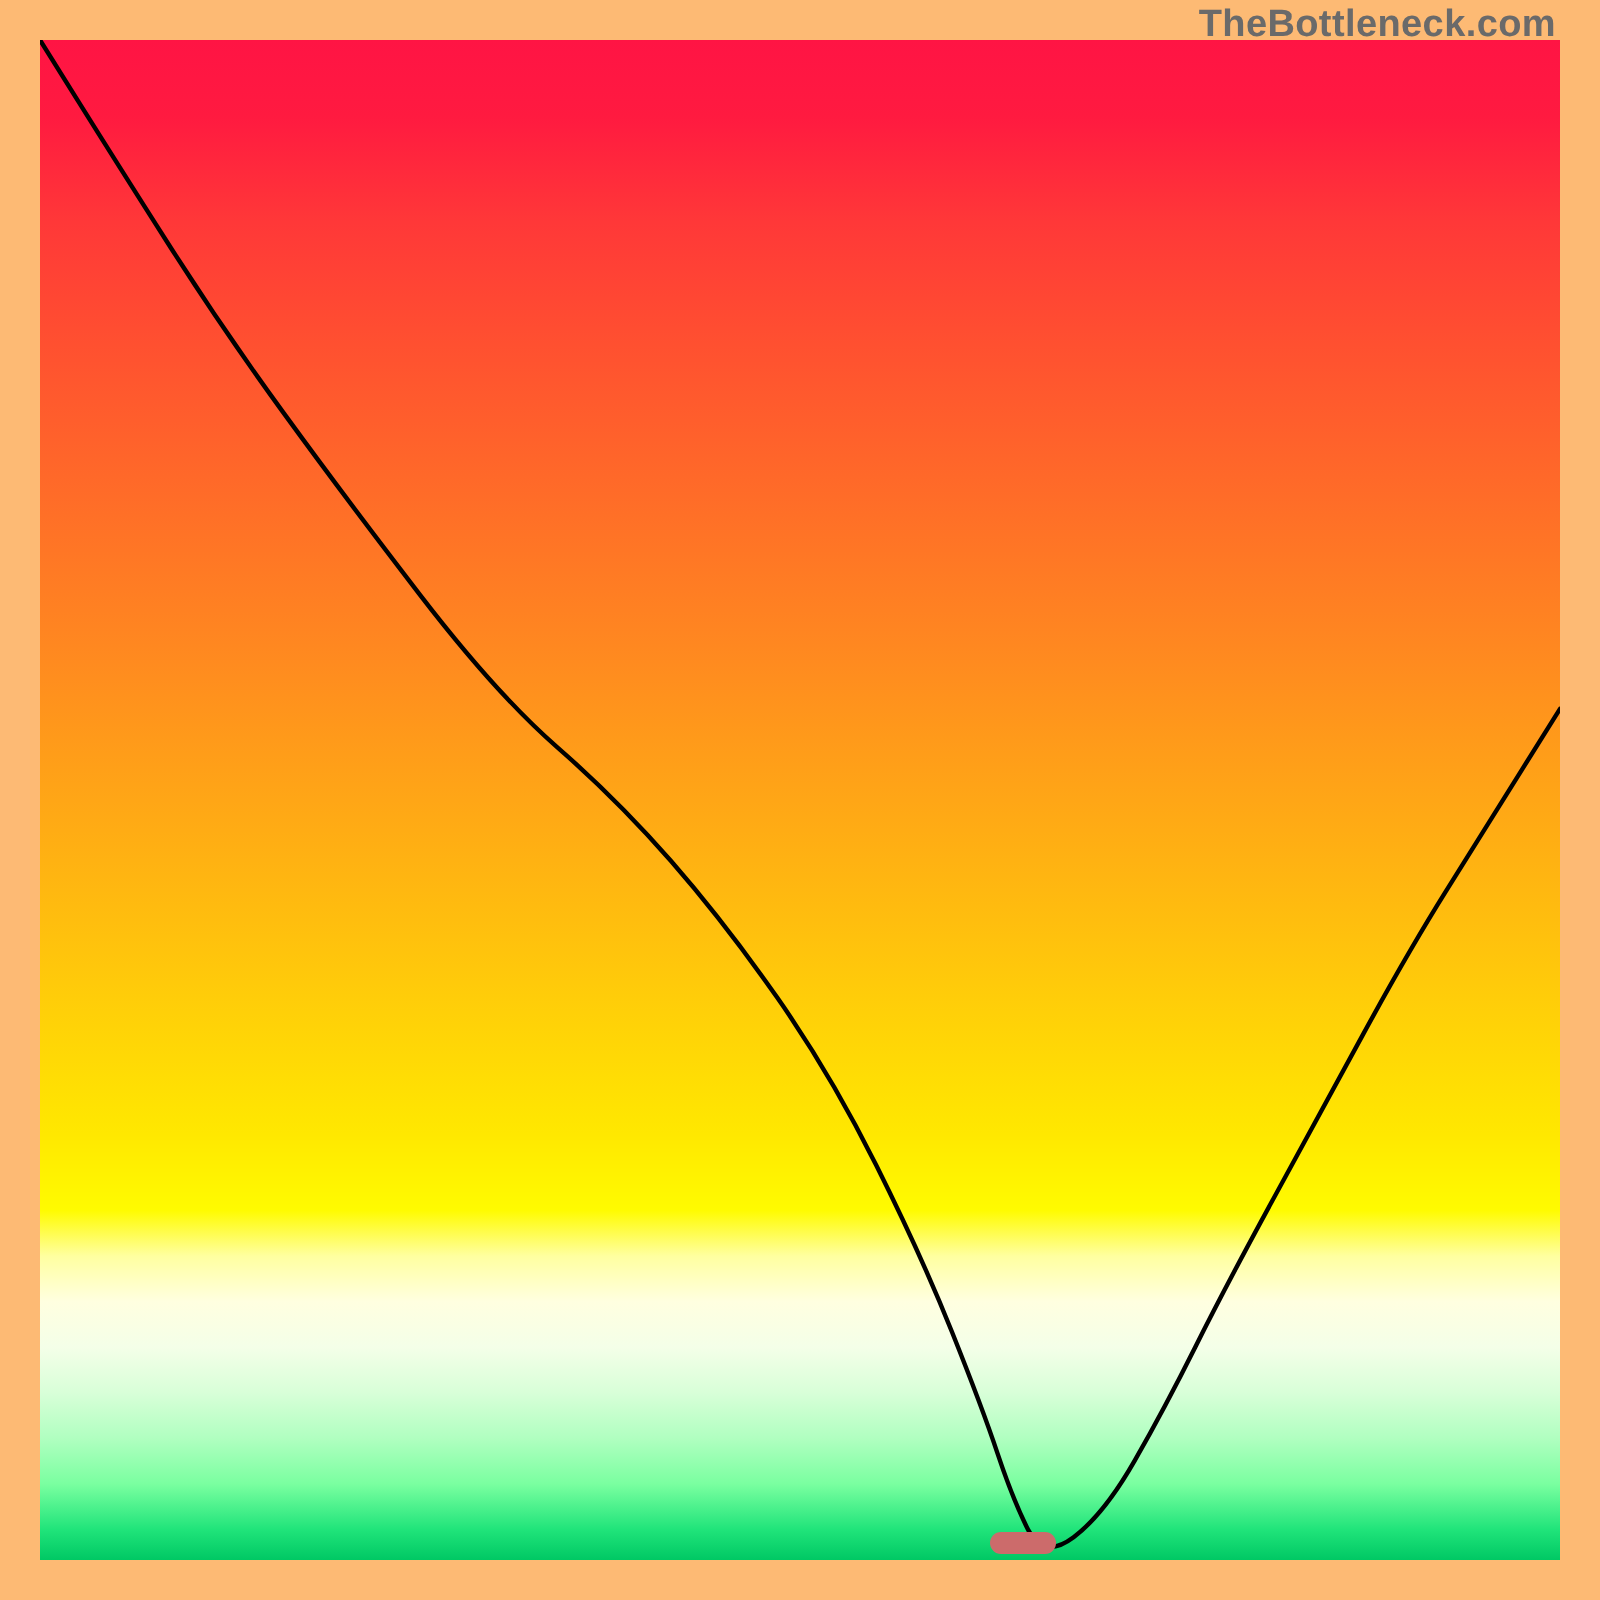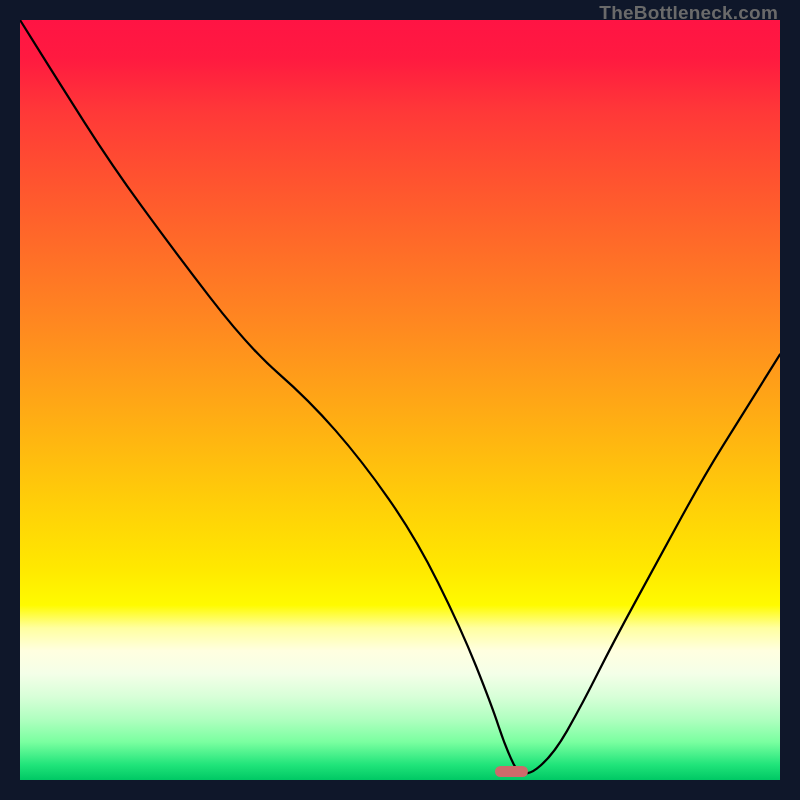--- a/index.html
+++ b/index.html
@@ -8,21 +8,21 @@
     width: 800px;
     height: 800px;
     overflow: hidden;
     background: #000;
     font-family: Arial, Helvetica, sans-serif;
   }
   .frame {
     position: relative;
     width: 800px;
     height: 800px;
-    background: #0f172a;
+    background: #fdba74;
     text-align: right;
   }
   .plot-area {
     position: absolute;
     left: 20px;
     top: 20px;
     width: 760px;
     height: 760px;
     
     background: linear-gradient(to bottom,

